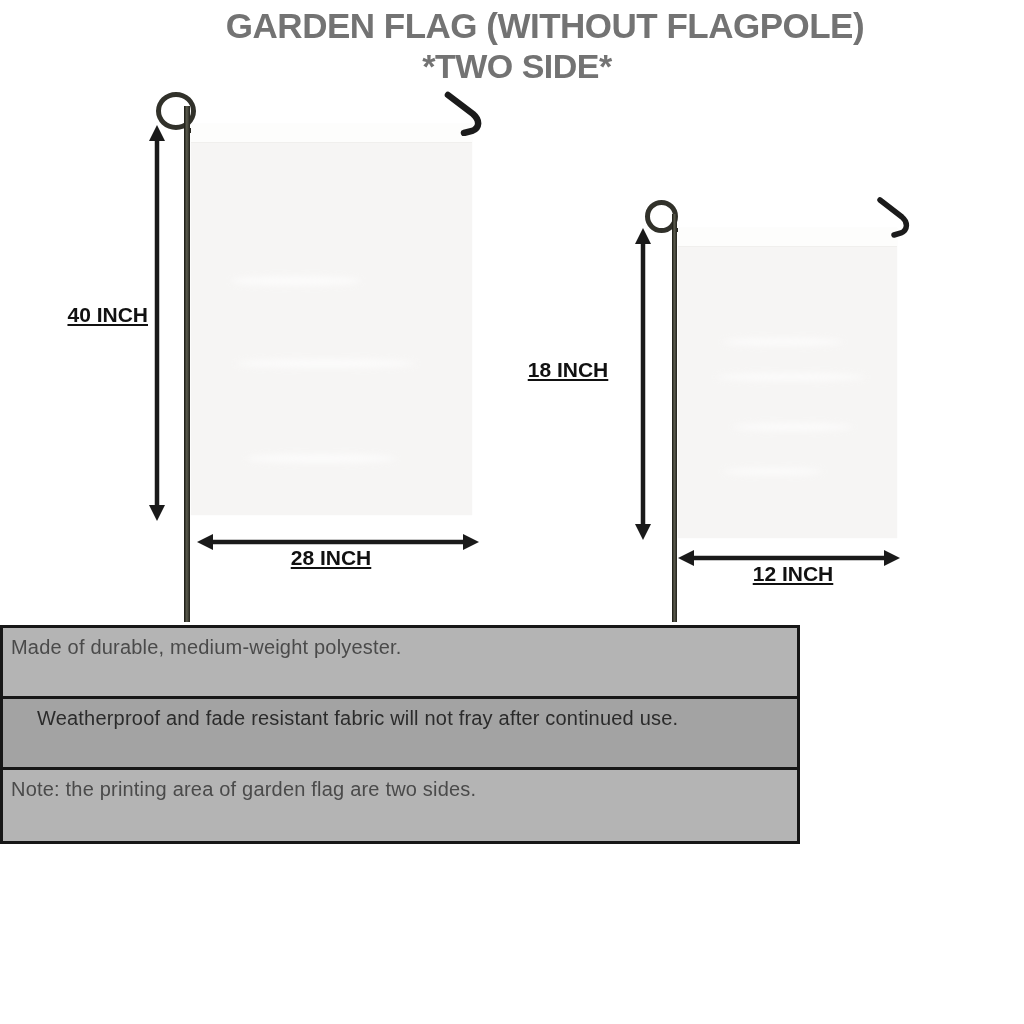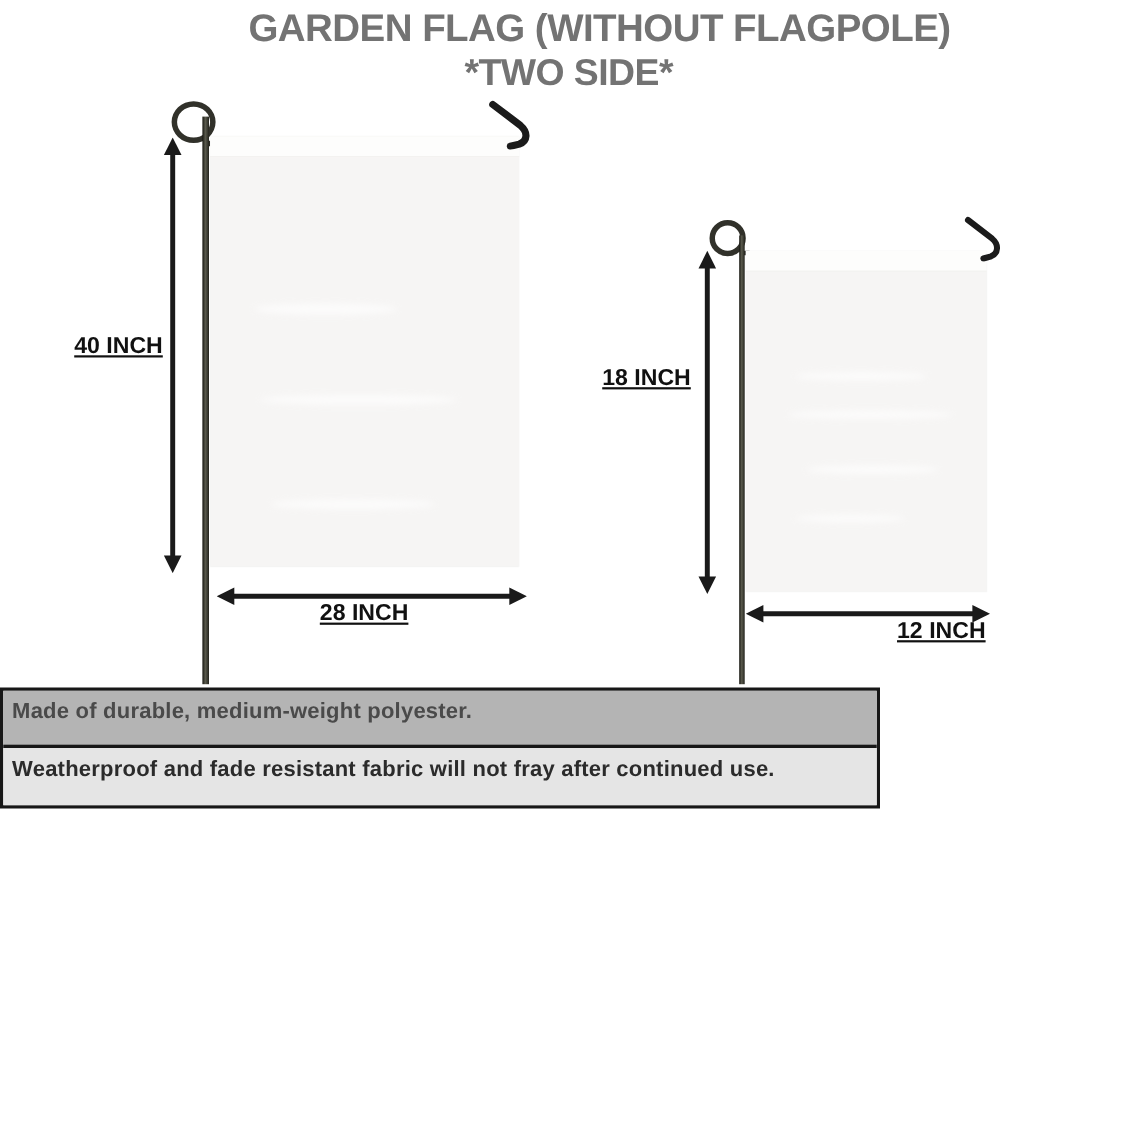--- a/index.html
+++ b/index.html
@@ -26,28 +26,28 @@
   .flag{position:absolute;background:#f6f5f4;box-shadow:0 0 1px rgba(0,0,0,0.06);}
   .flag-l{left:191px;top:124px;width:281px;height:391px;}
   .flag-s{left:678px;top:228px;width:219px;height:310px;}
   .sleeve{position:absolute;top:0;left:0;right:0;height:18px;background:#fdfdfc;border-bottom:1px solid #f0efed;}
   .streak{position:absolute;background:#ffffff;opacity:.65;border-radius:50%;filter:blur(3px);}
   
   .arrow{position:absolute;}
   .dim{position:absolute;font-weight:bold;font-size:21px;color:#111111;letter-spacing:0;text-decoration:underline;}
   .dim-40{left:38px;top:303px;width:110px;text-align:right;}
   .dim-28{left:271px;top:546px;width:120px;text-align:center;}
-  .dim-18{left:508px;top:332px;width:120px;text-align:right;}
-  .dim-12{left:772px;top:562px;width:124px;text-align:right;}
+  .dim-18{left:508px;top:358px;width:120px;text-align:center;}
+  .dim-12{left:731px;top:562px;width:124px;text-align:center;}
   
   .spec-table{position:absolute;left:0;top:625px;width:794px;border:3px solid #171717;}
-  .spec-row{height:52px;box-sizing:border-box;font-weight:bold;}
+  .spec-row{height:71px;box-sizing:border-box;}
   .spec-row:not(:last-child){border-bottom:3px solid #171717;}
   .spec-row.gray{background:#b4b4b4;}
-  .spec-row.white{background:#e5e5e5;}
+  .spec-row.white{background:#a3a3a3;padding-left:26px;}
   .spec-row span{display:block;padding:7px 10px 0 8px;font-size:20px;letter-spacing:.2px;line-height:1.25;}
   .spec-row.gray span{color:#4a4a4a;}
   .spec-row.white span{color:#2b2b2b;}
 </style>
 </head>
 <body>
 
 <div class="stage">
 
   <div class="title">
@@ -114,15 +114,18 @@
   </svg>
   <div class="dim dim-12">12 INCH</div>
 
   <div class="spec-table">
     <div class="spec-row gray">
       <span>Made of durable, medium-weight polyester.</span>
     </div>
     <div class="spec-row white">
       <span>Weatherproof and fade resistant fabric will not fray after continued use.</span>
     </div>
+    <div class="spec-row gray">
+      <span>Note: the printing area of garden flag are two sides.</span>
+    </div>
   </div>
 
 </div>
 
 </body></html>

